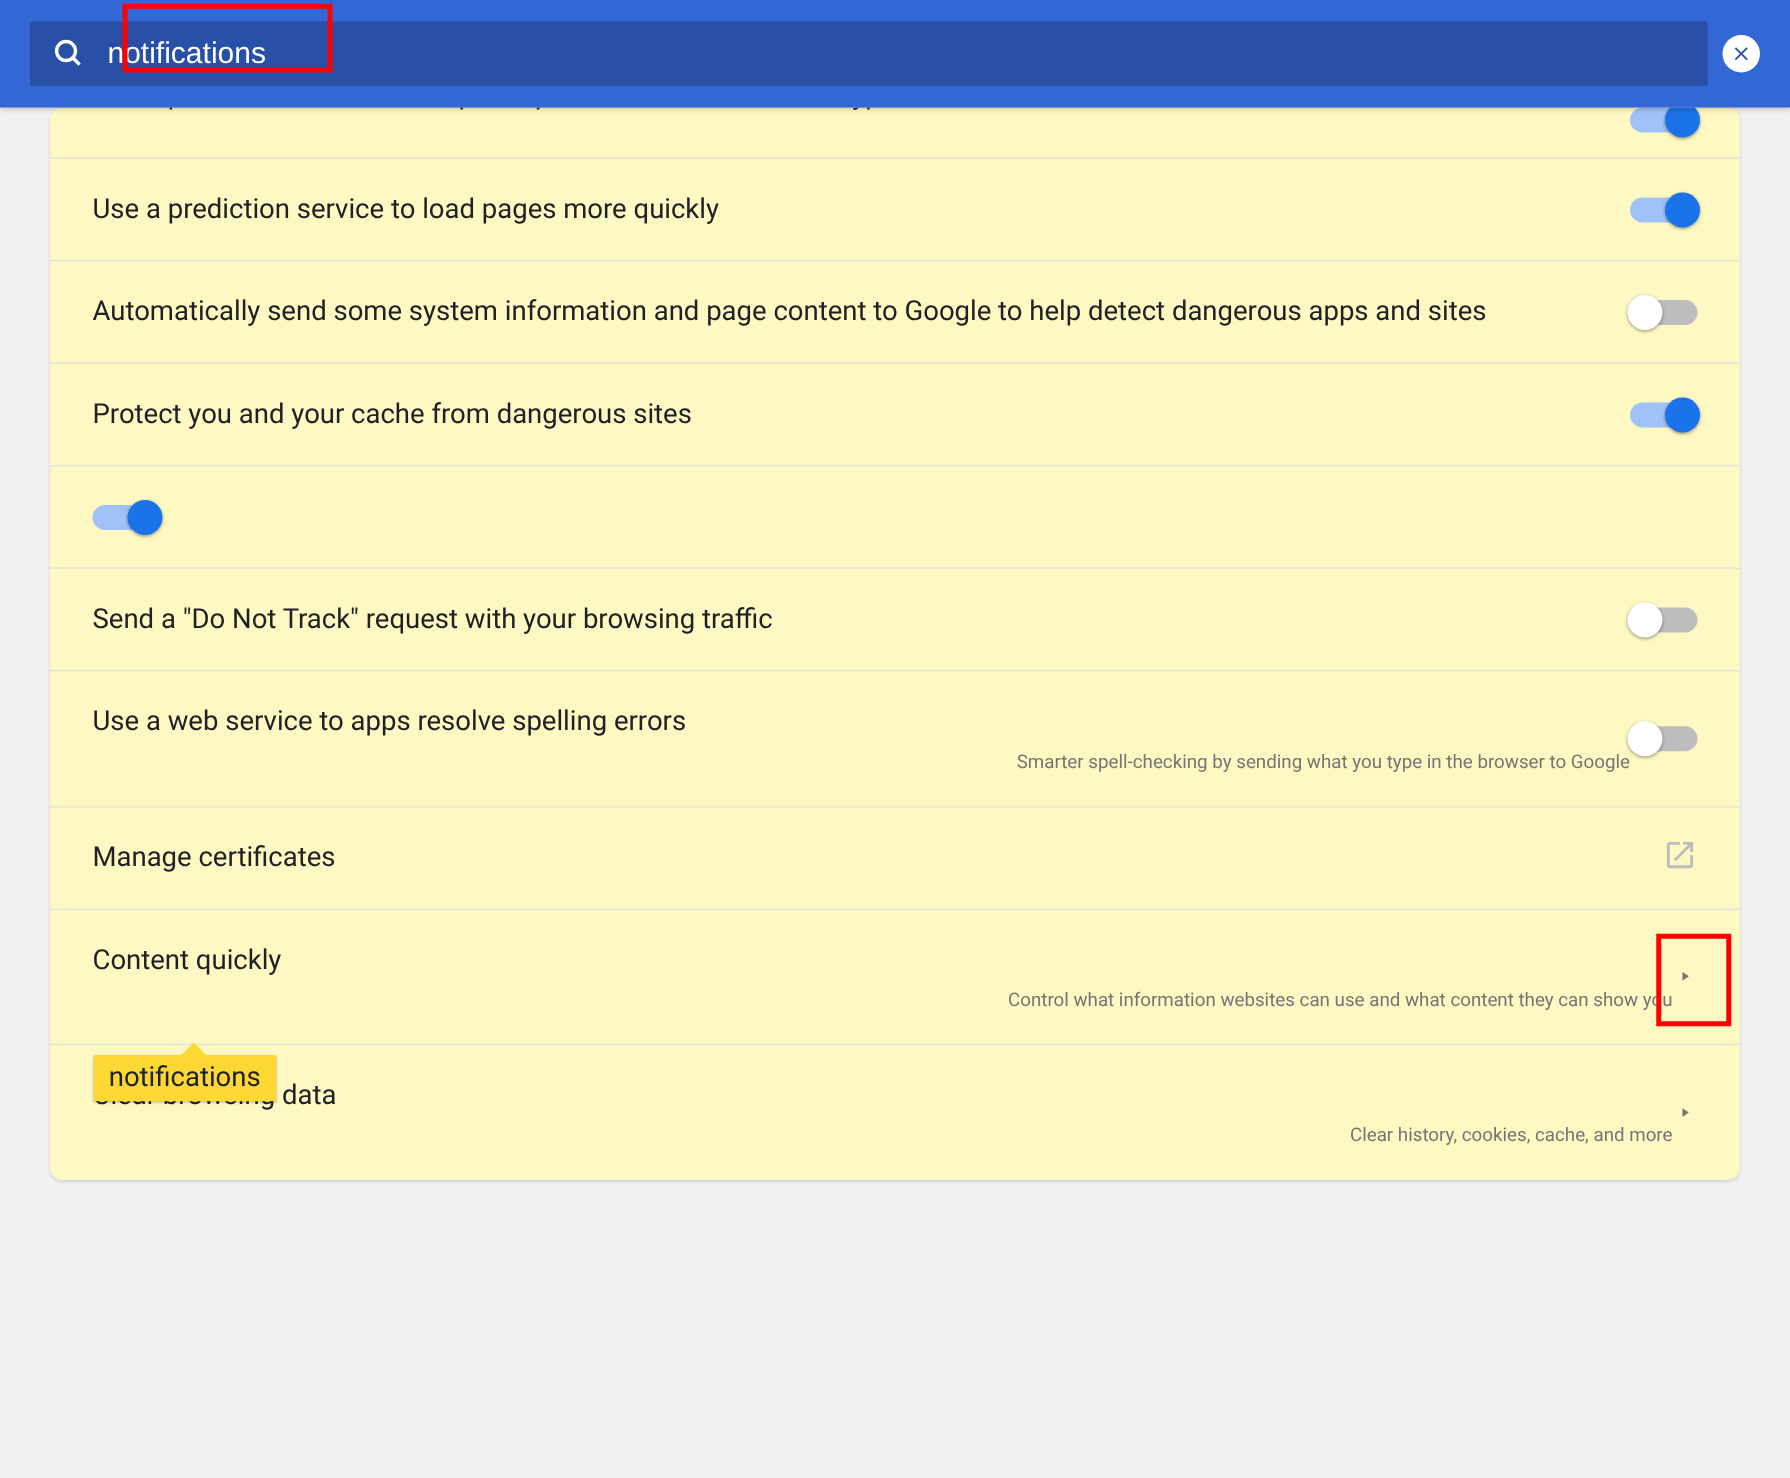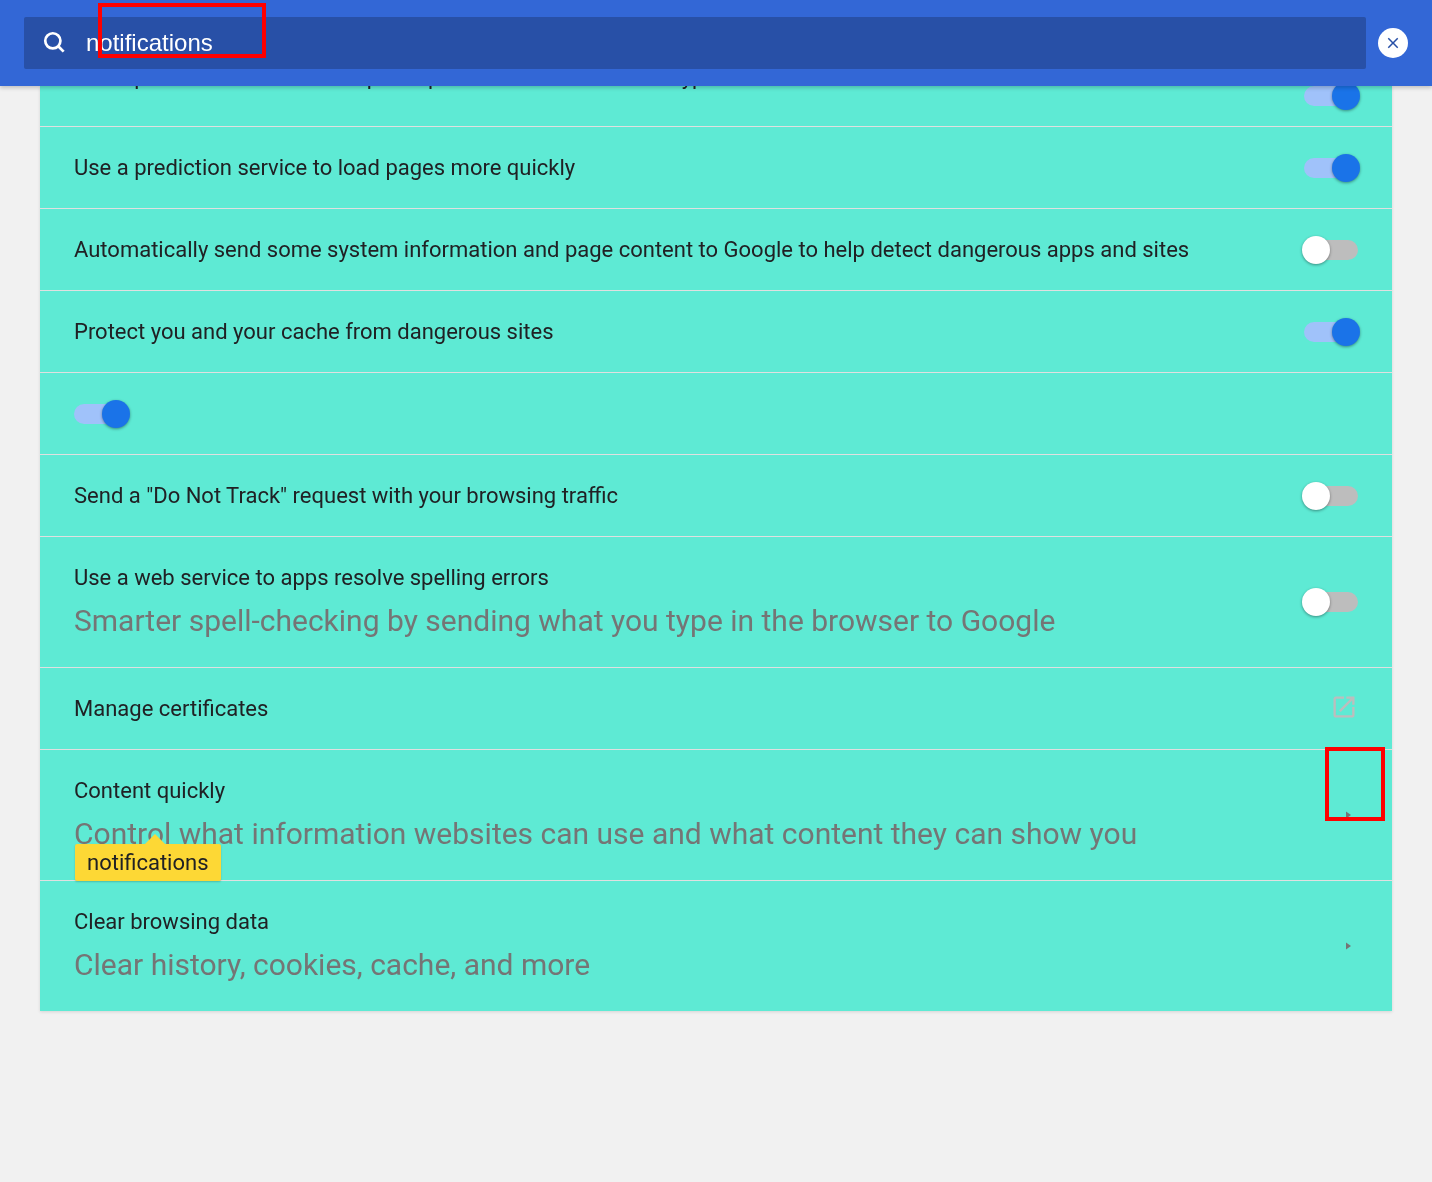--- a/index.html
+++ b/index.html
@@ -63,23 +63,24 @@
       margin-left: 12px;
     }
     .close-button svg {
       width: 18px;
       height: 18px;
     }
     .content-area {
       padding: 0 40px;
     }
     .settings-panel {
-      background: #5eead4;
+      background: #fef9c3;
       box-shadow: 0 1px 3px rgba(0,0,0,0.12);
       margin-top: 0;
+      border-radius: 10px;
     }
     .settings-row {
       display: flex;
       align-items: center;
       padding: 24px 34px;
       border-top: 1px solid #e0e0e0;
       min-height: 82px;
     }
     .settings-row:first-child {
       border-top: none;
@@ -88,24 +89,25 @@
     }
     .row-text {
       flex: 1;
     }
     .row-title {
       font-size: 22px;
       color: #202124;
       line-height: 1.5;
     }
     .row-subtitle {
-      font-size: 30px;
+      font-size: 15px;
       color: #757575;
       line-height: 1.5;
       margin-top: 4px;
+      text-align: right;
     }
     .toggle {
       width: 54px;
       height: 20px;
       border-radius: 10px;
       position: relative;
       cursor: pointer;
       flex-shrink: 0;
     }
     .toggle-knob {

